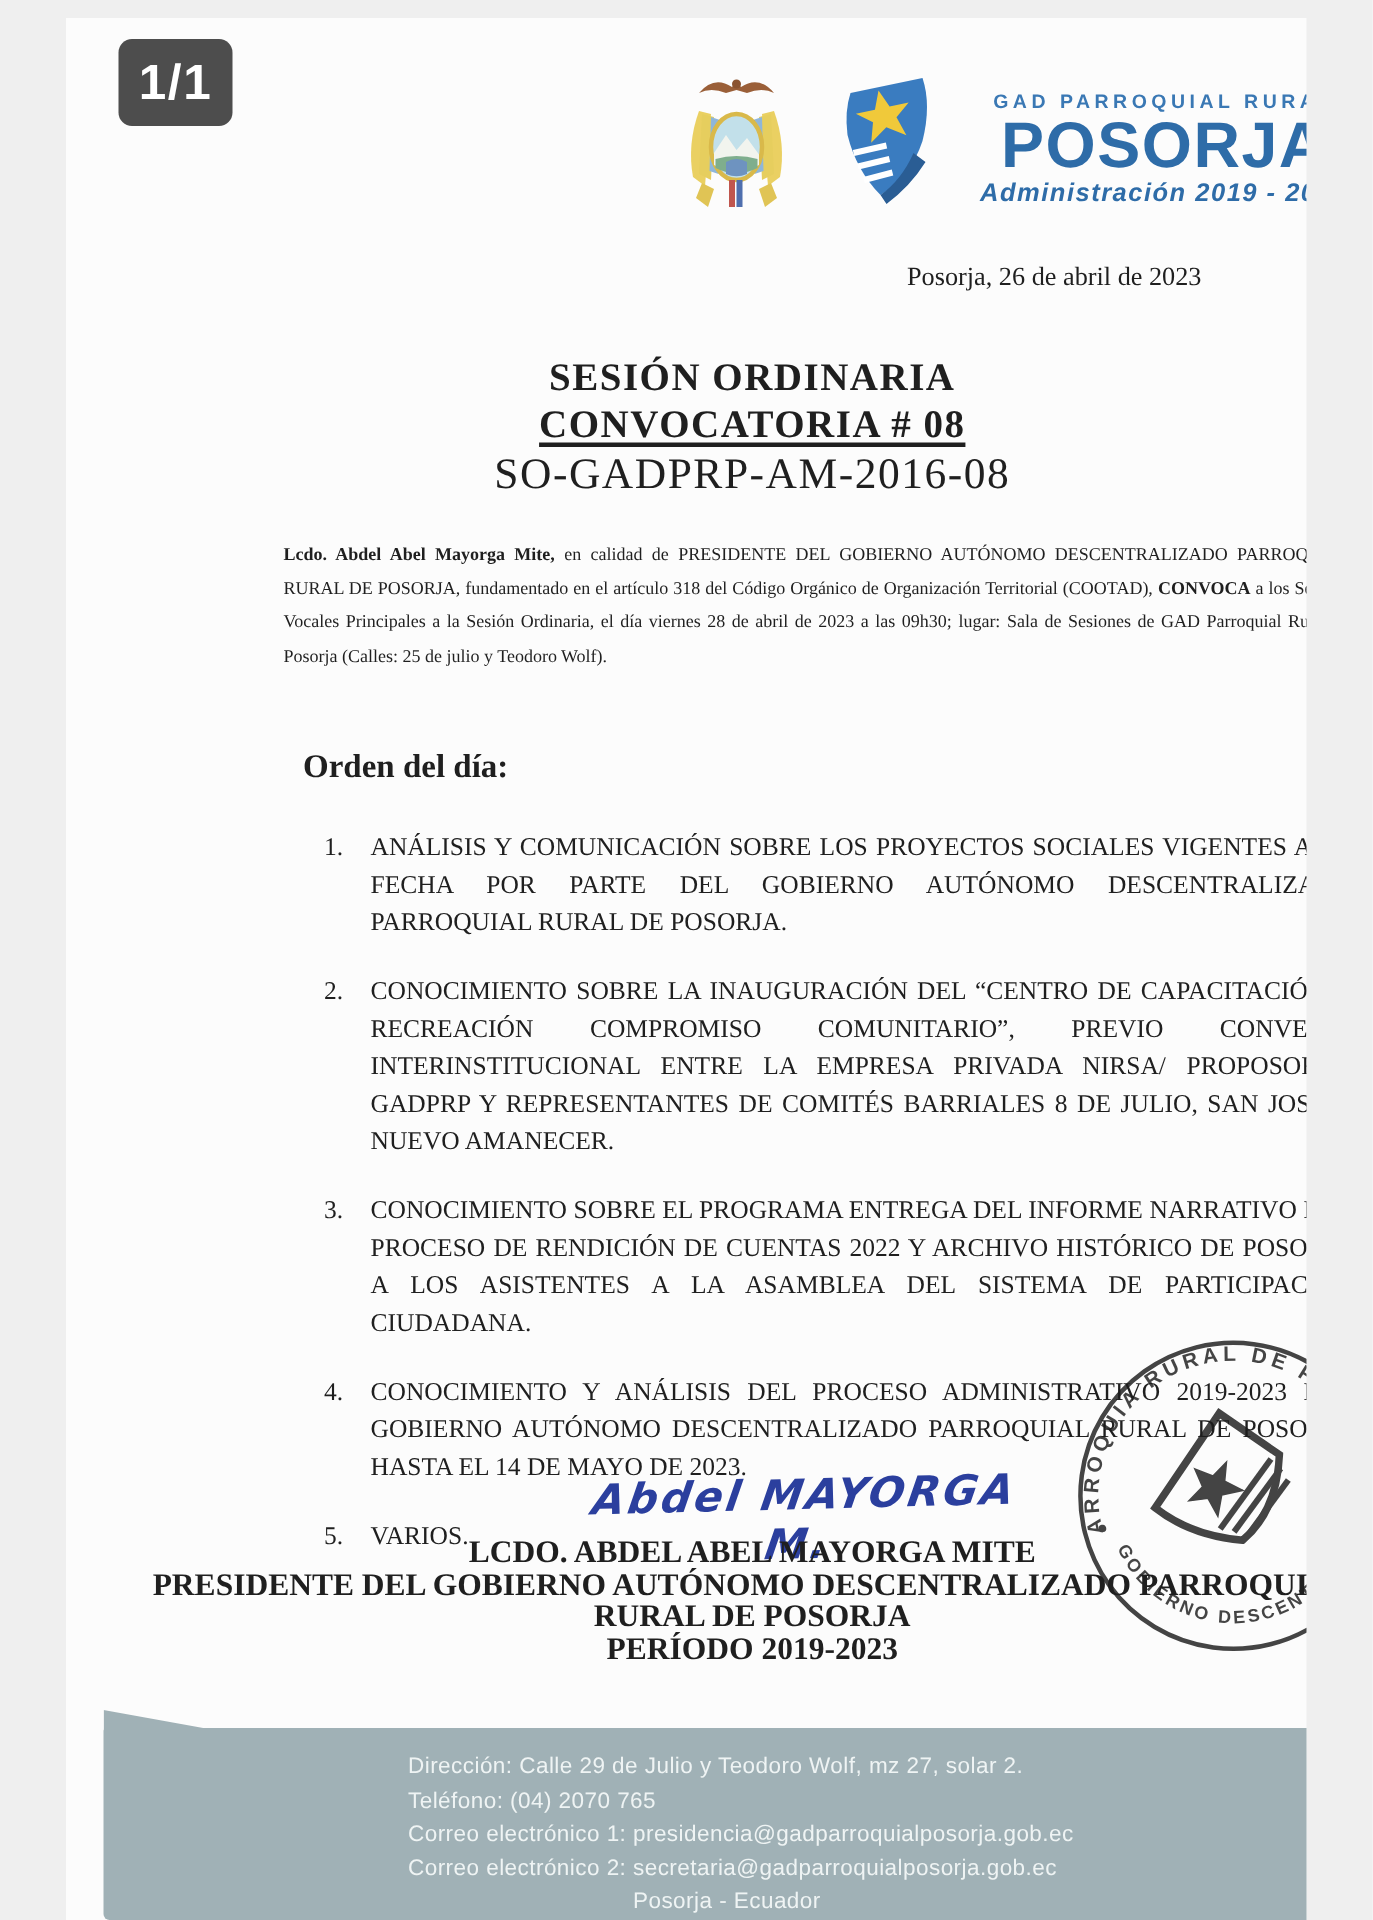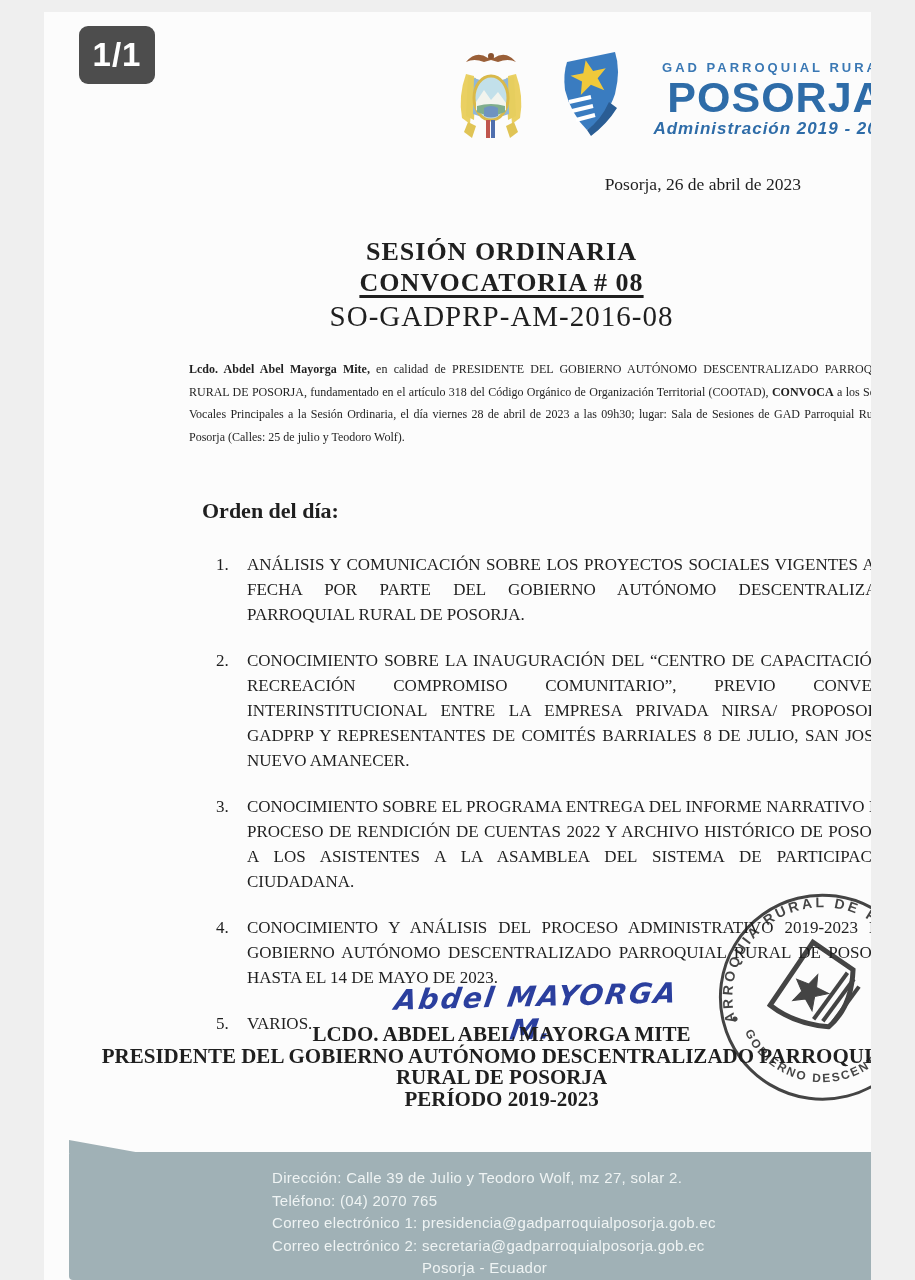--- a/index.html
+++ b/index.html
@@ -187,20 +187,20 @@
   <div class="sig-block">
     <div>LCDO. ABDEL ABEL MAYORGA MITE</div>
     <div>PRESIDENTE DEL GOBIERNO AUTÓNOMO DESCENTRALIZADO PARROQUIAL</div>
     <div>RURAL DE POSORJA</div>
     <div>PERÍODO 2019-2023</div>
   </div>
 
   <div class="footer-wedge" style="background: rgb(160, 177, 182);"></div>
   <div class="footer-band" style="background: rgb(160, 177, 182);"></div>
   <div class="footer-text">
-    <div>Dirección: Calle 39 de Julio y Teodoro Wolf, mz 27, solar 2.</div>
+    <div>Dirección: Calle 29 de Julio y Teodoro Wolf, mz 27, solar 2.</div>
     <div>Teléfono: (04) 2070 765</div>
     <div>Correo electrónico 1: presidencia@gadparroquialposorja.gob.ec</div>
     <div>Correo electrónico 2: secretaria@gadparroquialposorja.gob.ec</div>
     <div class="footer-line-last">Posorja - Ecuador</div>
   </div>
 
 </div>
 
 </body></html>

